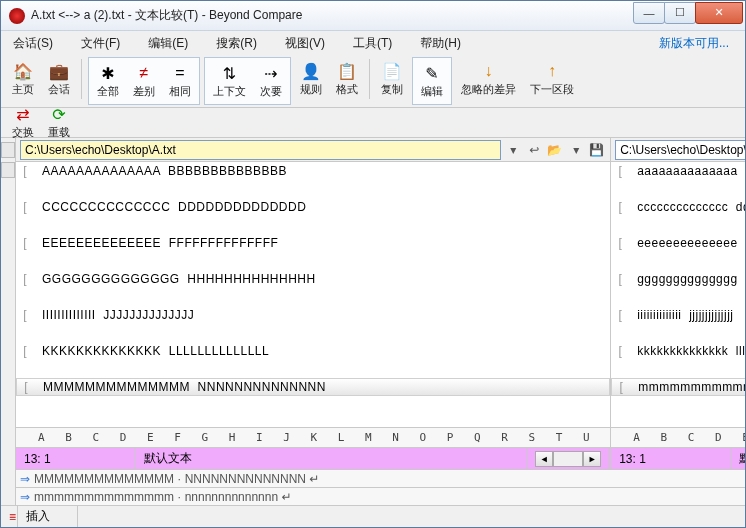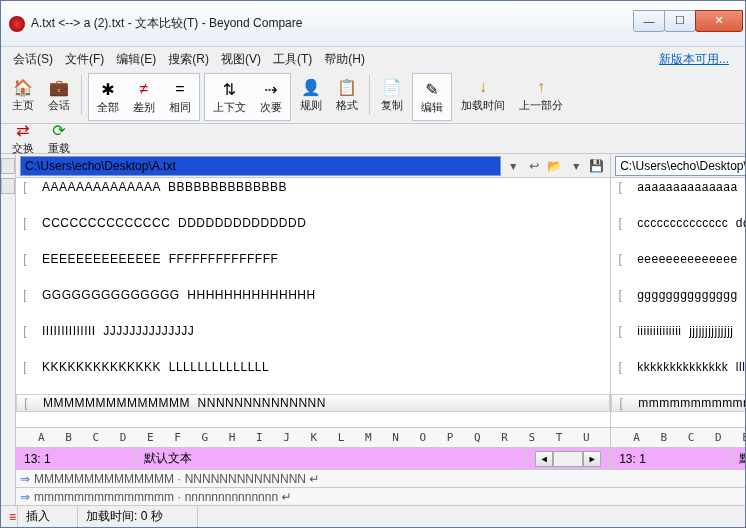--- a/index.html
+++ b/index.html
@@ -1,43 +1,43 @@
 <!DOCTYPE html>
 <html><head>
 <meta charset="utf-8">
 <style>
 *{box-sizing:border-box;margin:0;padding:0;font-family:"Microsoft YaHei","SimSun",Arial,sans-serif;font-size:12px}
 body{background:#fff;overflow:hidden}
 .window{width:746px;height:528px;border:1px solid #5a7aa0;background:#f0f0f0;display:flex;flex-direction:column}
-.titlebar{height:46px;background:linear-gradient(#fdfdfe,#e8eef6);display:flex;align-items:center;padding:0 2px;border-bottom:1px solid #c9d4e2}
+.titlebar{height:30px;background:linear-gradient(#fdfdfe,#e8eef6);display:flex;align-items:center;padding:0 2px;border-bottom:1px solid #c9d4e2}
 .titlebar .icon{width:16px;height:16px;margin:0 6px;border-radius:50%;background:radial-gradient(#e33,#800)}
 .titlebar .title{flex:1;color:#222}
 .winbtns{display:flex;gap:0;height:22px;margin-top:-6px}
 .winbtn{width:32px;height:22px;border:1px solid #8ea5c2;background:linear-gradient(#f6f9fc,#dce7f3);display:flex;align-items:center;justify-content:center;font-size:11px;color:#333;border-radius:0 0 3px 3px;margin-left:-1px}
 .winbtn.close{width:48px;background:linear-gradient(#f08f7a,#d9603f);color:#fff;border-color:#a03018}
-.menubar{height:24px;display:flex;align-items:center;padding:0 6px;background:#f0f0f0;gap:0}
+.menubar{height:24px;display:flex;align-items:center;padding:0 6px;background:#f0f0f0;gap:16px}
 .menubar .mitem{padding:3px 6px;color:#222}
 .menubar .spacer{flex:1}
-.menubar .newver{color:#0066cc;text-decoration:underline;padding-right:10px}
+.menubar .newver{color:#0066cc;padding-right:10px}
 .toolbar{min-height:48px;background:#f0f0f0;display:flex;align-items:flex-start;padding:2px 4px;flex-wrap:wrap;border-bottom:1px solid #c9c9c9;gap:0}
 .tbtn{display:flex;flex-direction:column;align-items:center;justify-content:center;padding:2px 6px;min-width:36px;height:44px;border:1px solid transparent}
 .tbtn .ic{width:20px;height:20px;display:flex;align-items:center;justify-content:center;font-size:16px}
 .tbtn .lbl{font-size:11px;color:#222;margin-top:1px}
 .sep{width:1px;height:40px;background:#c9c9c9;margin:2px 4px}
 .tgroup{display:flex;border:1px solid #b8c8dc;background:#fafcfe;padding:1px;margin:0 2px}
 .toolbar2{height:30px;background:#f0f0f0;display:flex;align-items:center;padding:2px 4px;border-bottom:1px solid #c9c9c9}
 .mainarea{flex:1;display:flex;overflow:hidden}
 .gutter{width:22px;background:#f0f0f0;border-right:1px solid #c9c9c9;display:flex;flex-direction:column;padding-top:2px}
 .gutter .gic{height:16px;margin:2px auto;width:14px;background:#e8e8e8;border:1px solid #bbb}
 .panes{flex:1;display:flex;flex-direction:column}
 .panerow{flex:1;display:flex;overflow:hidden}
 .pane{flex:1;display:flex;flex-direction:column;border-right:1px solid #c9c9c9;overflow:hidden}
 .pathbar{height:24px;display:flex;align-items:center;padding:2px 4px;background:#f0f0f0;border-bottom:1px solid #c9c9c9;gap:3px}
 .pathinput{flex:1;height:20px;border:1px solid #7a9cc6;background:#fff;padding:0 4px;font-size:12px}
-.pathinput.sel{background:#1d4ed8}
+.pathinput.sel{background:#fef9c3}
 .pathbtn{width:18px;height:18px;display:flex;align-items:center;justify-content:center;font-size:12px;color:#555}
 .content{flex:1;background:#fff;overflow:auto;font-family:Consolas,"Courier New",monospace;font-size:12px;position:relative}
 .line{display:flex;height:18px;align-items:center;white-space:pre}
 .line .lb{width:18px;text-align:center;color:#999}
 .line .txt{padding-left:8px;letter-spacing:0.5px;color:#000}
 .hilite{background:linear-gradient(#fff,#e6e6e6);border:1px solid #d0d0d0}
 .ruler{height:20px;background:#f7f7f7;border-top:1px solid #c9c9c9;font-family:Consolas,monospace;font-size:11px;padding-left:22px;letter-spacing:7px;color:#444;display:flex;align-items:center;overflow:hidden;white-space:nowrap}
 .statrow{height:22px;display:flex;align-items:center;background:#f0abfc;border-top:1px solid #c9c9c9}
 .statcell{padding:0 8px;border-right:1px solid #c9c9c9;height:100%;display:flex;align-items:center;flex:0 0 auto}
 .scrollthumb{display:flex;align-items:center;gap:0}
@@ -124,25 +124,25 @@
         <div class="lbl">复制</div>
       </div>
     <div class="tgroup">
       <div class="tbtn">
           <div class="ic">✎</div>
           <div class="lbl">编辑</div>
         </div>
     </div>
     <div class="tbtn">
         <div class="ic" style="color:#d98200">↓</div>
-        <div class="lbl">加载时间</div>
+        <div class="lbl">忽略的差异</div>
       </div>
     <div class="tbtn">
         <div class="ic" style="color:#d98200">↑</div>
-        <div class="lbl">上一部分</div>
+        <div class="lbl">下一区段</div>
       </div>
   </div>
 
   <div class="toolbar2">
     <div class="tbtn" style="height:28px">
         <div class="ic" style="color:#c00">⇄</div>
         <div class="lbl">交换</div>
       </div>
     <div class="tbtn" style="height:28px">
         <div class="ic" style="color:#090">⟳</div>
@@ -230,16 +230,15 @@
       <div class="diffbar">
           <span class="arrow">⇒</span>
           <span>mmmmmmmmmmmmmm · nnnnnnnnnnnnnn ↵</span>
         </div>
     </div>
   </div>
 
   <div class="statusbar">
     <div class="statcell" style="width:14px;color:#c00">≡</div>
     <div class="statcell" style="width:60px">插入</div>
-    <div class="statcell" style="width:120px">加载时间: 0 秒</div>
   </div>
 
 </div>
 
 </body></html>

